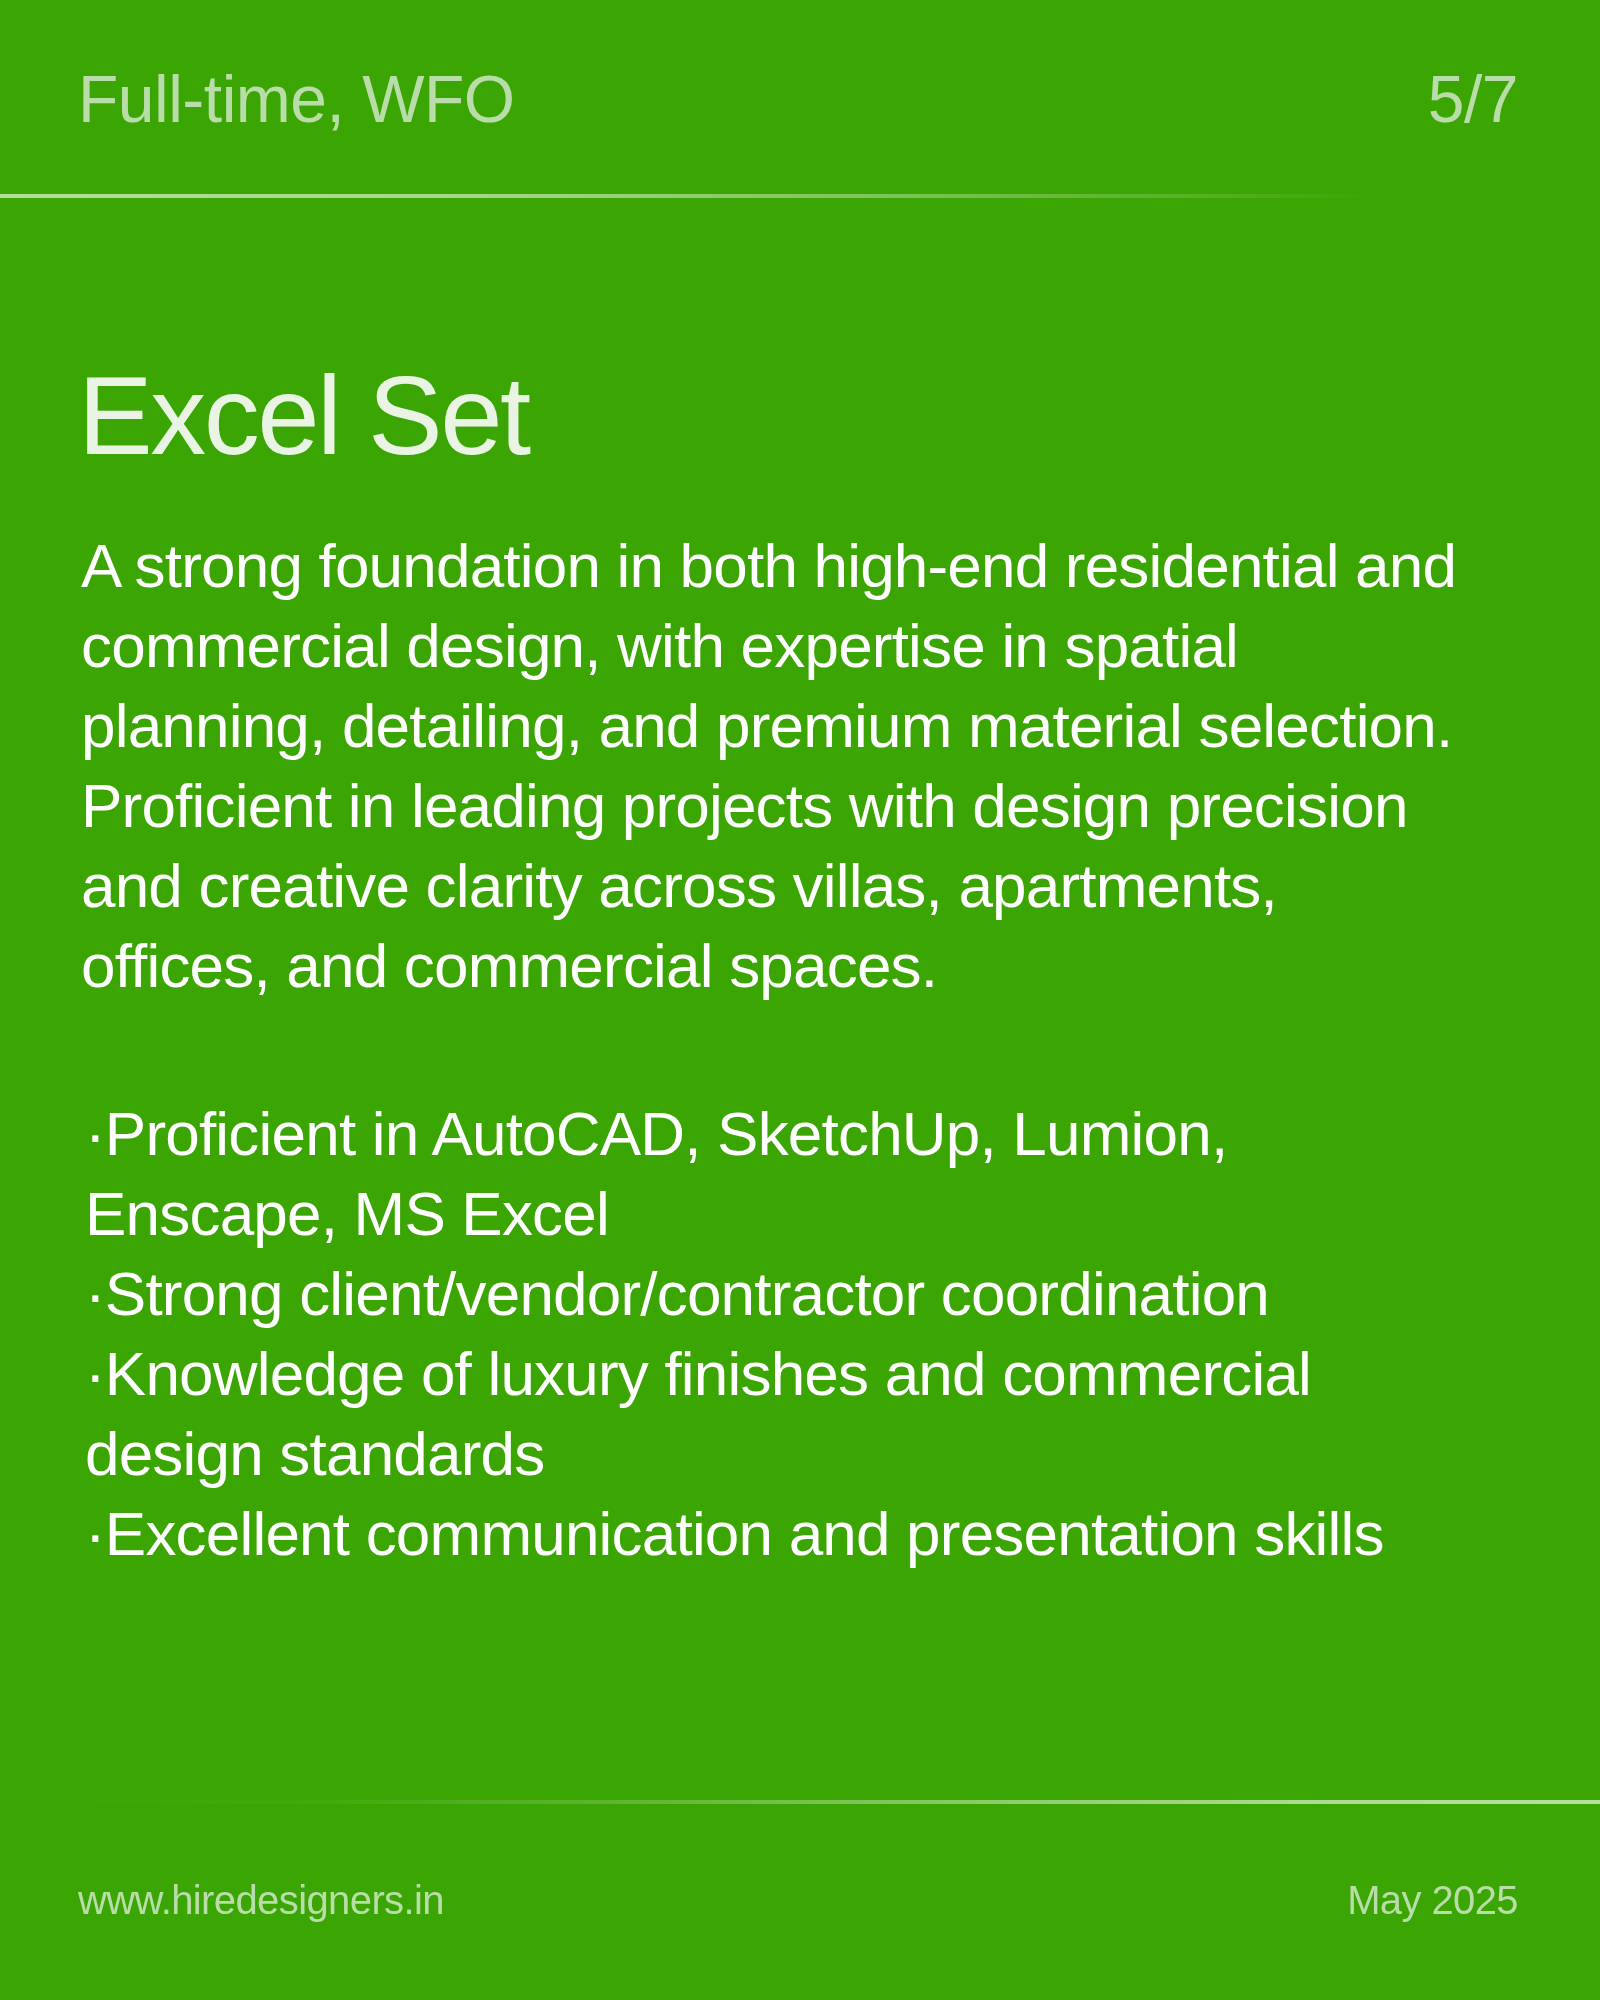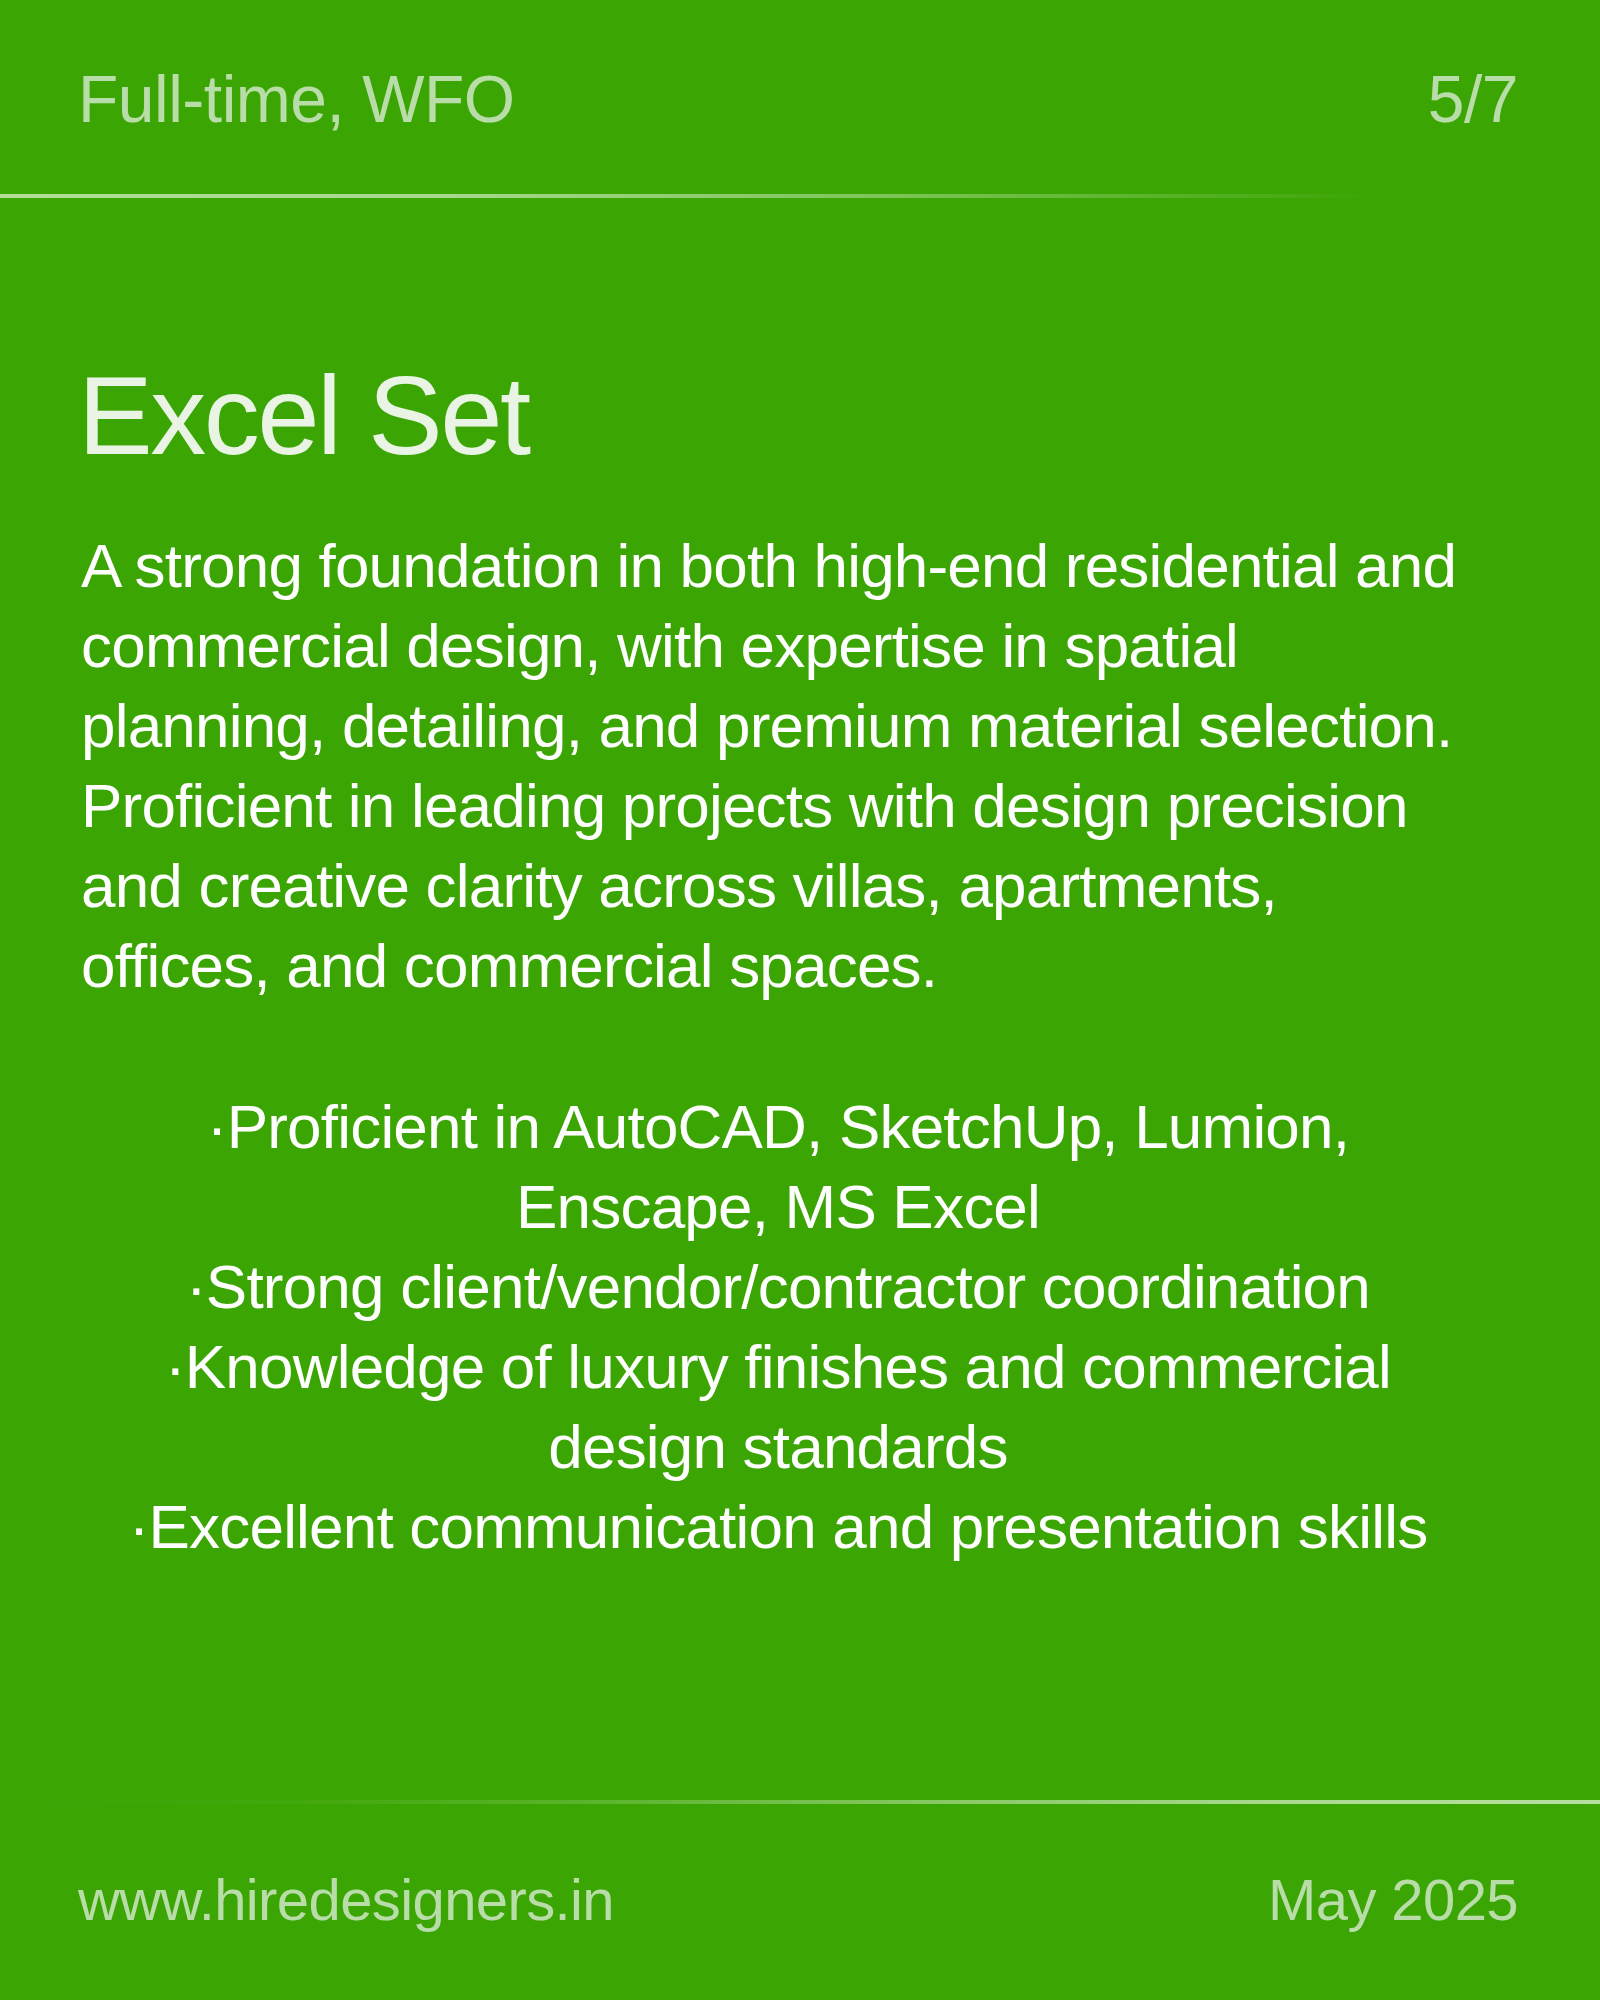--- a/index.html
+++ b/index.html
@@ -110,24 +110,23 @@
     letter-spacing: -0.8px;
     color: #ffffff;
     word-spacing: 0px;
   }
 
   .bullet-gap {
     height: 78px;
   }
 
   .bullet-list {
-    margin: 0;
+    margin: 7px;
     padding: 0;
     list-style: none;
-    text-align: center;
   }
 
   .bullet-item {
     margin: 0;
     padding: 0;
     font-family: "Liberation Sans", sans-serif;
     font-size: 62px;
     font-weight: 400;
     line-height: 80px;
     letter-spacing: -0.8px;
@@ -168,21 +167,21 @@
         rgba(208, 236, 192, 0.20) 36%,
         rgba(208, 236, 192, 0.52) 60%,
         rgba(208, 236, 192, 0.76) 82%,
         rgba(208, 236, 192, 0.82) 100%
     );
   }
 
   .footer-left,
   .footer-right {
     font-family: "Liberation Sans", sans-serif;
-    font-size: 58px;
+    font-size: 40px;
     font-weight: 400;
     letter-spacing: -0.6px;
     color: #b9dda8;
     line-height: 1;
     white-space: nowrap;
   }
 
   .footer-right {
     padding-right: 4px;
   }

